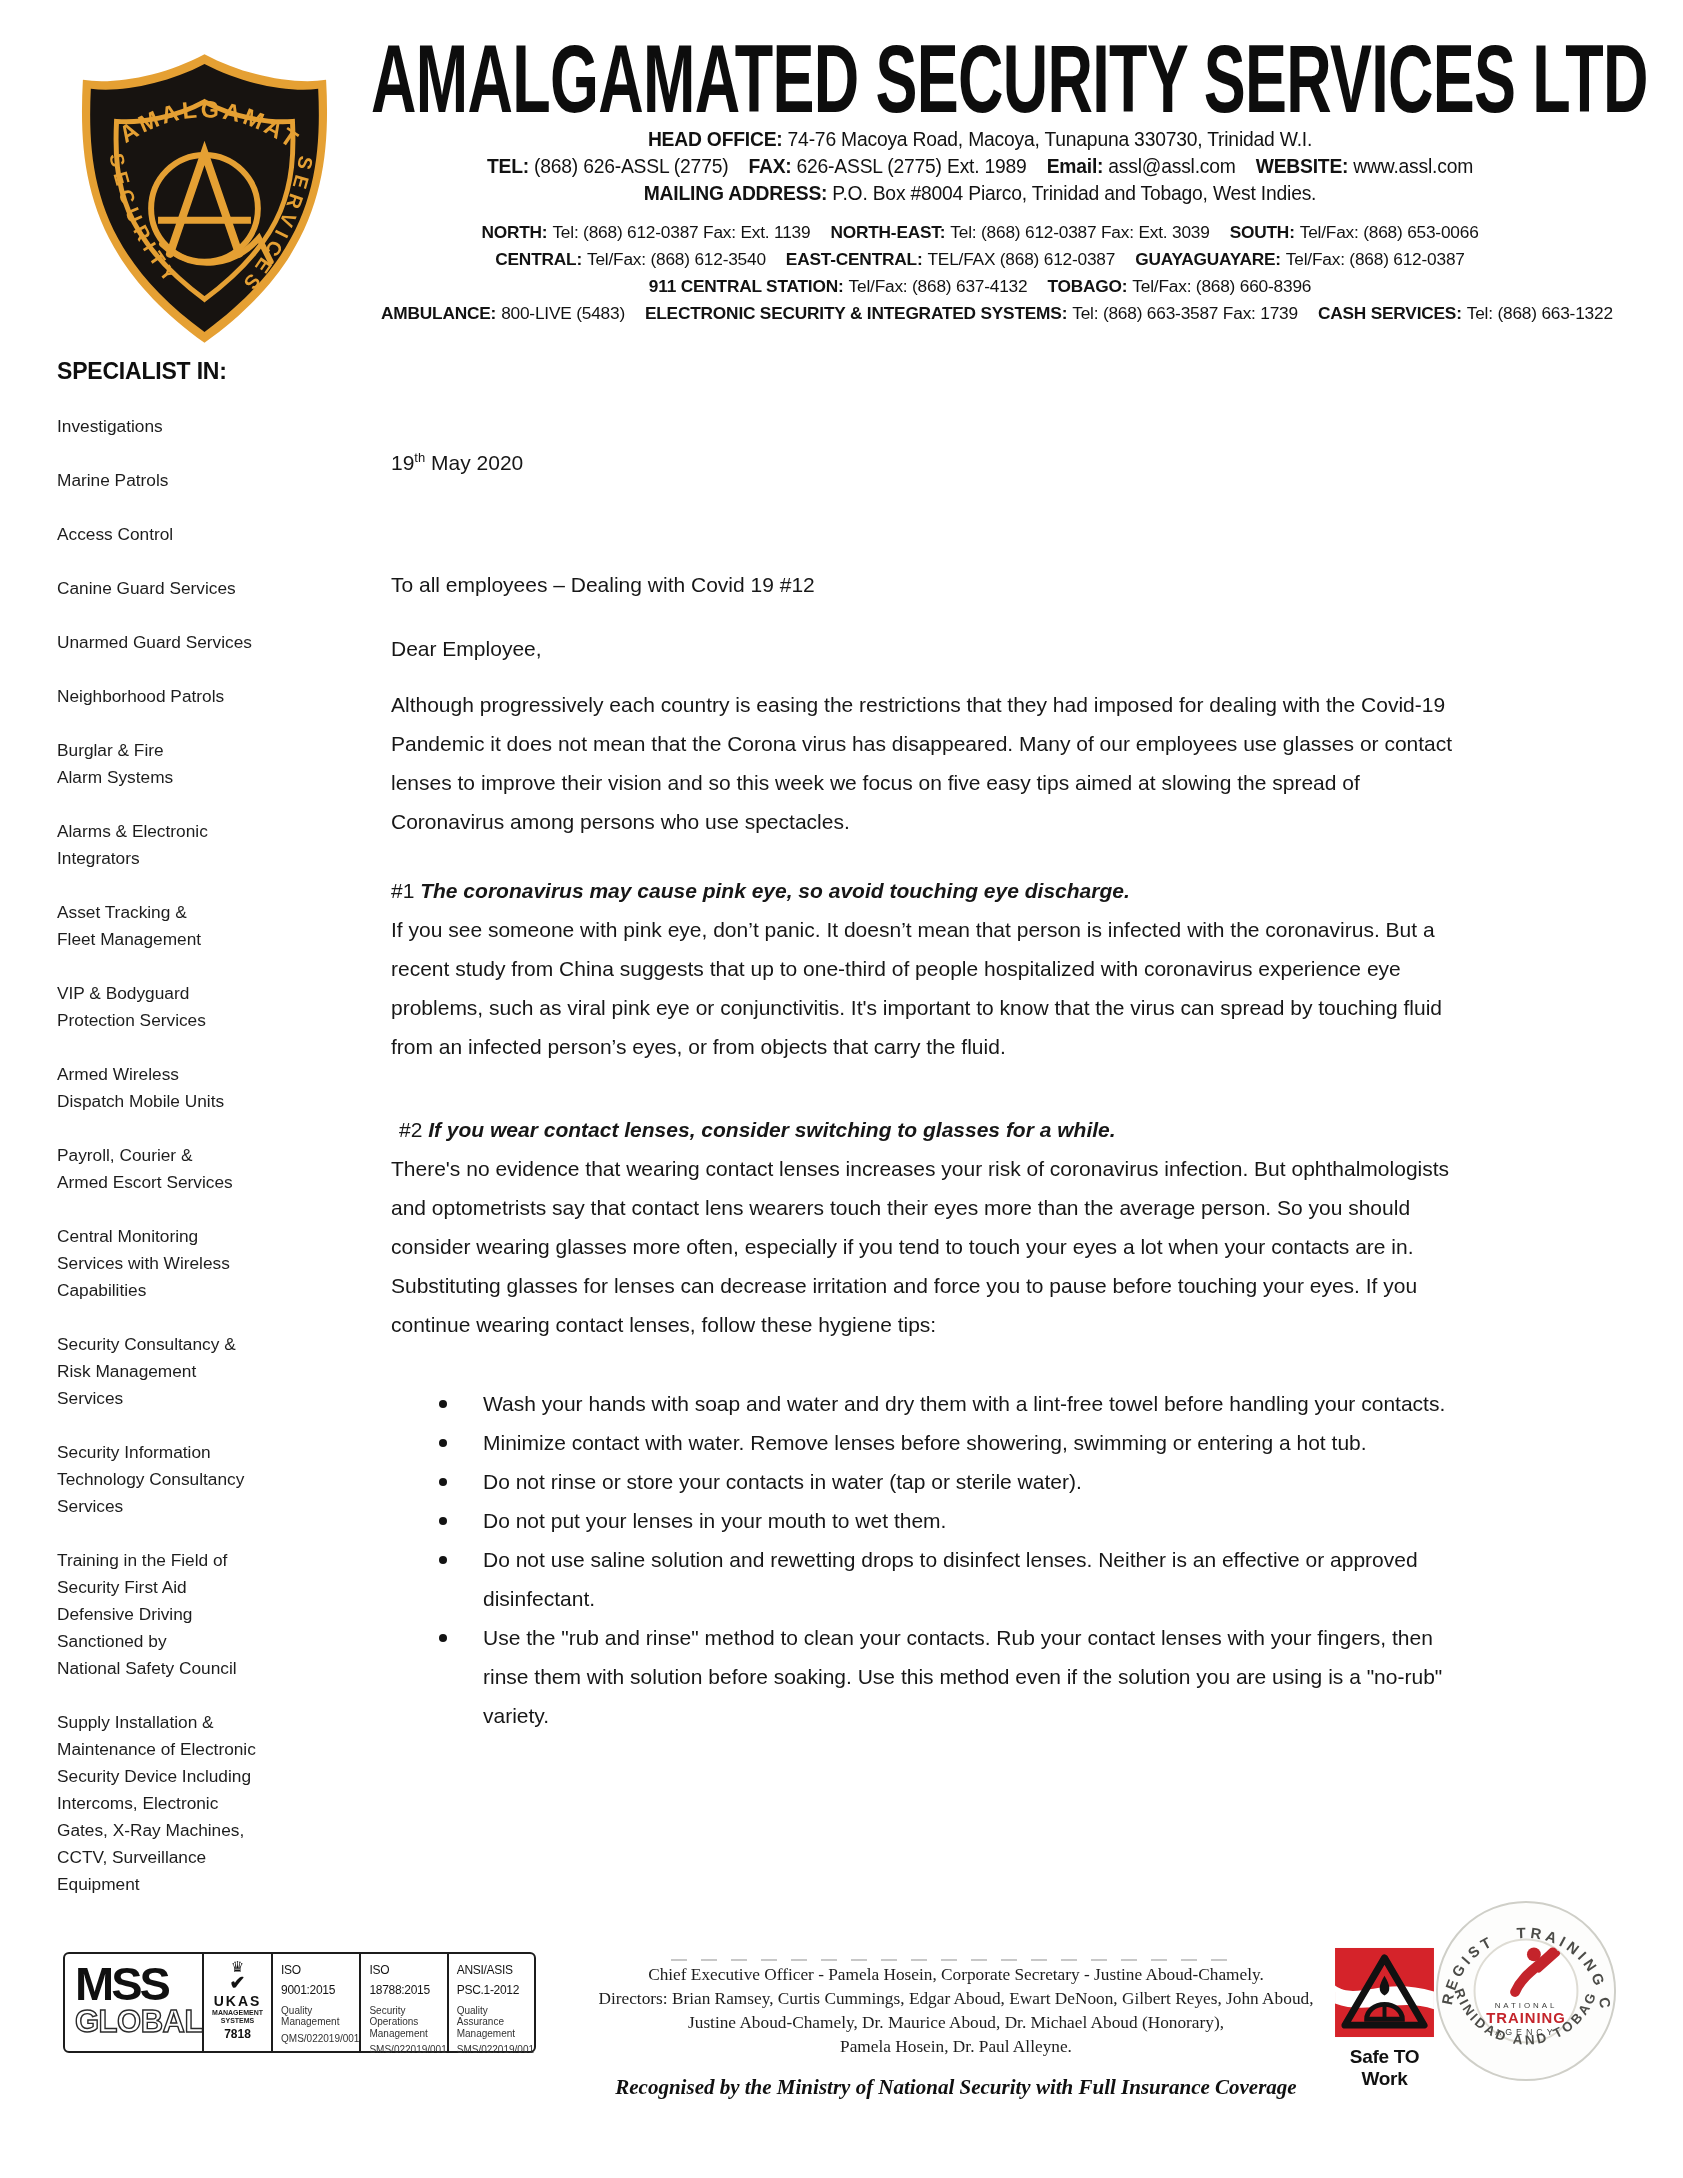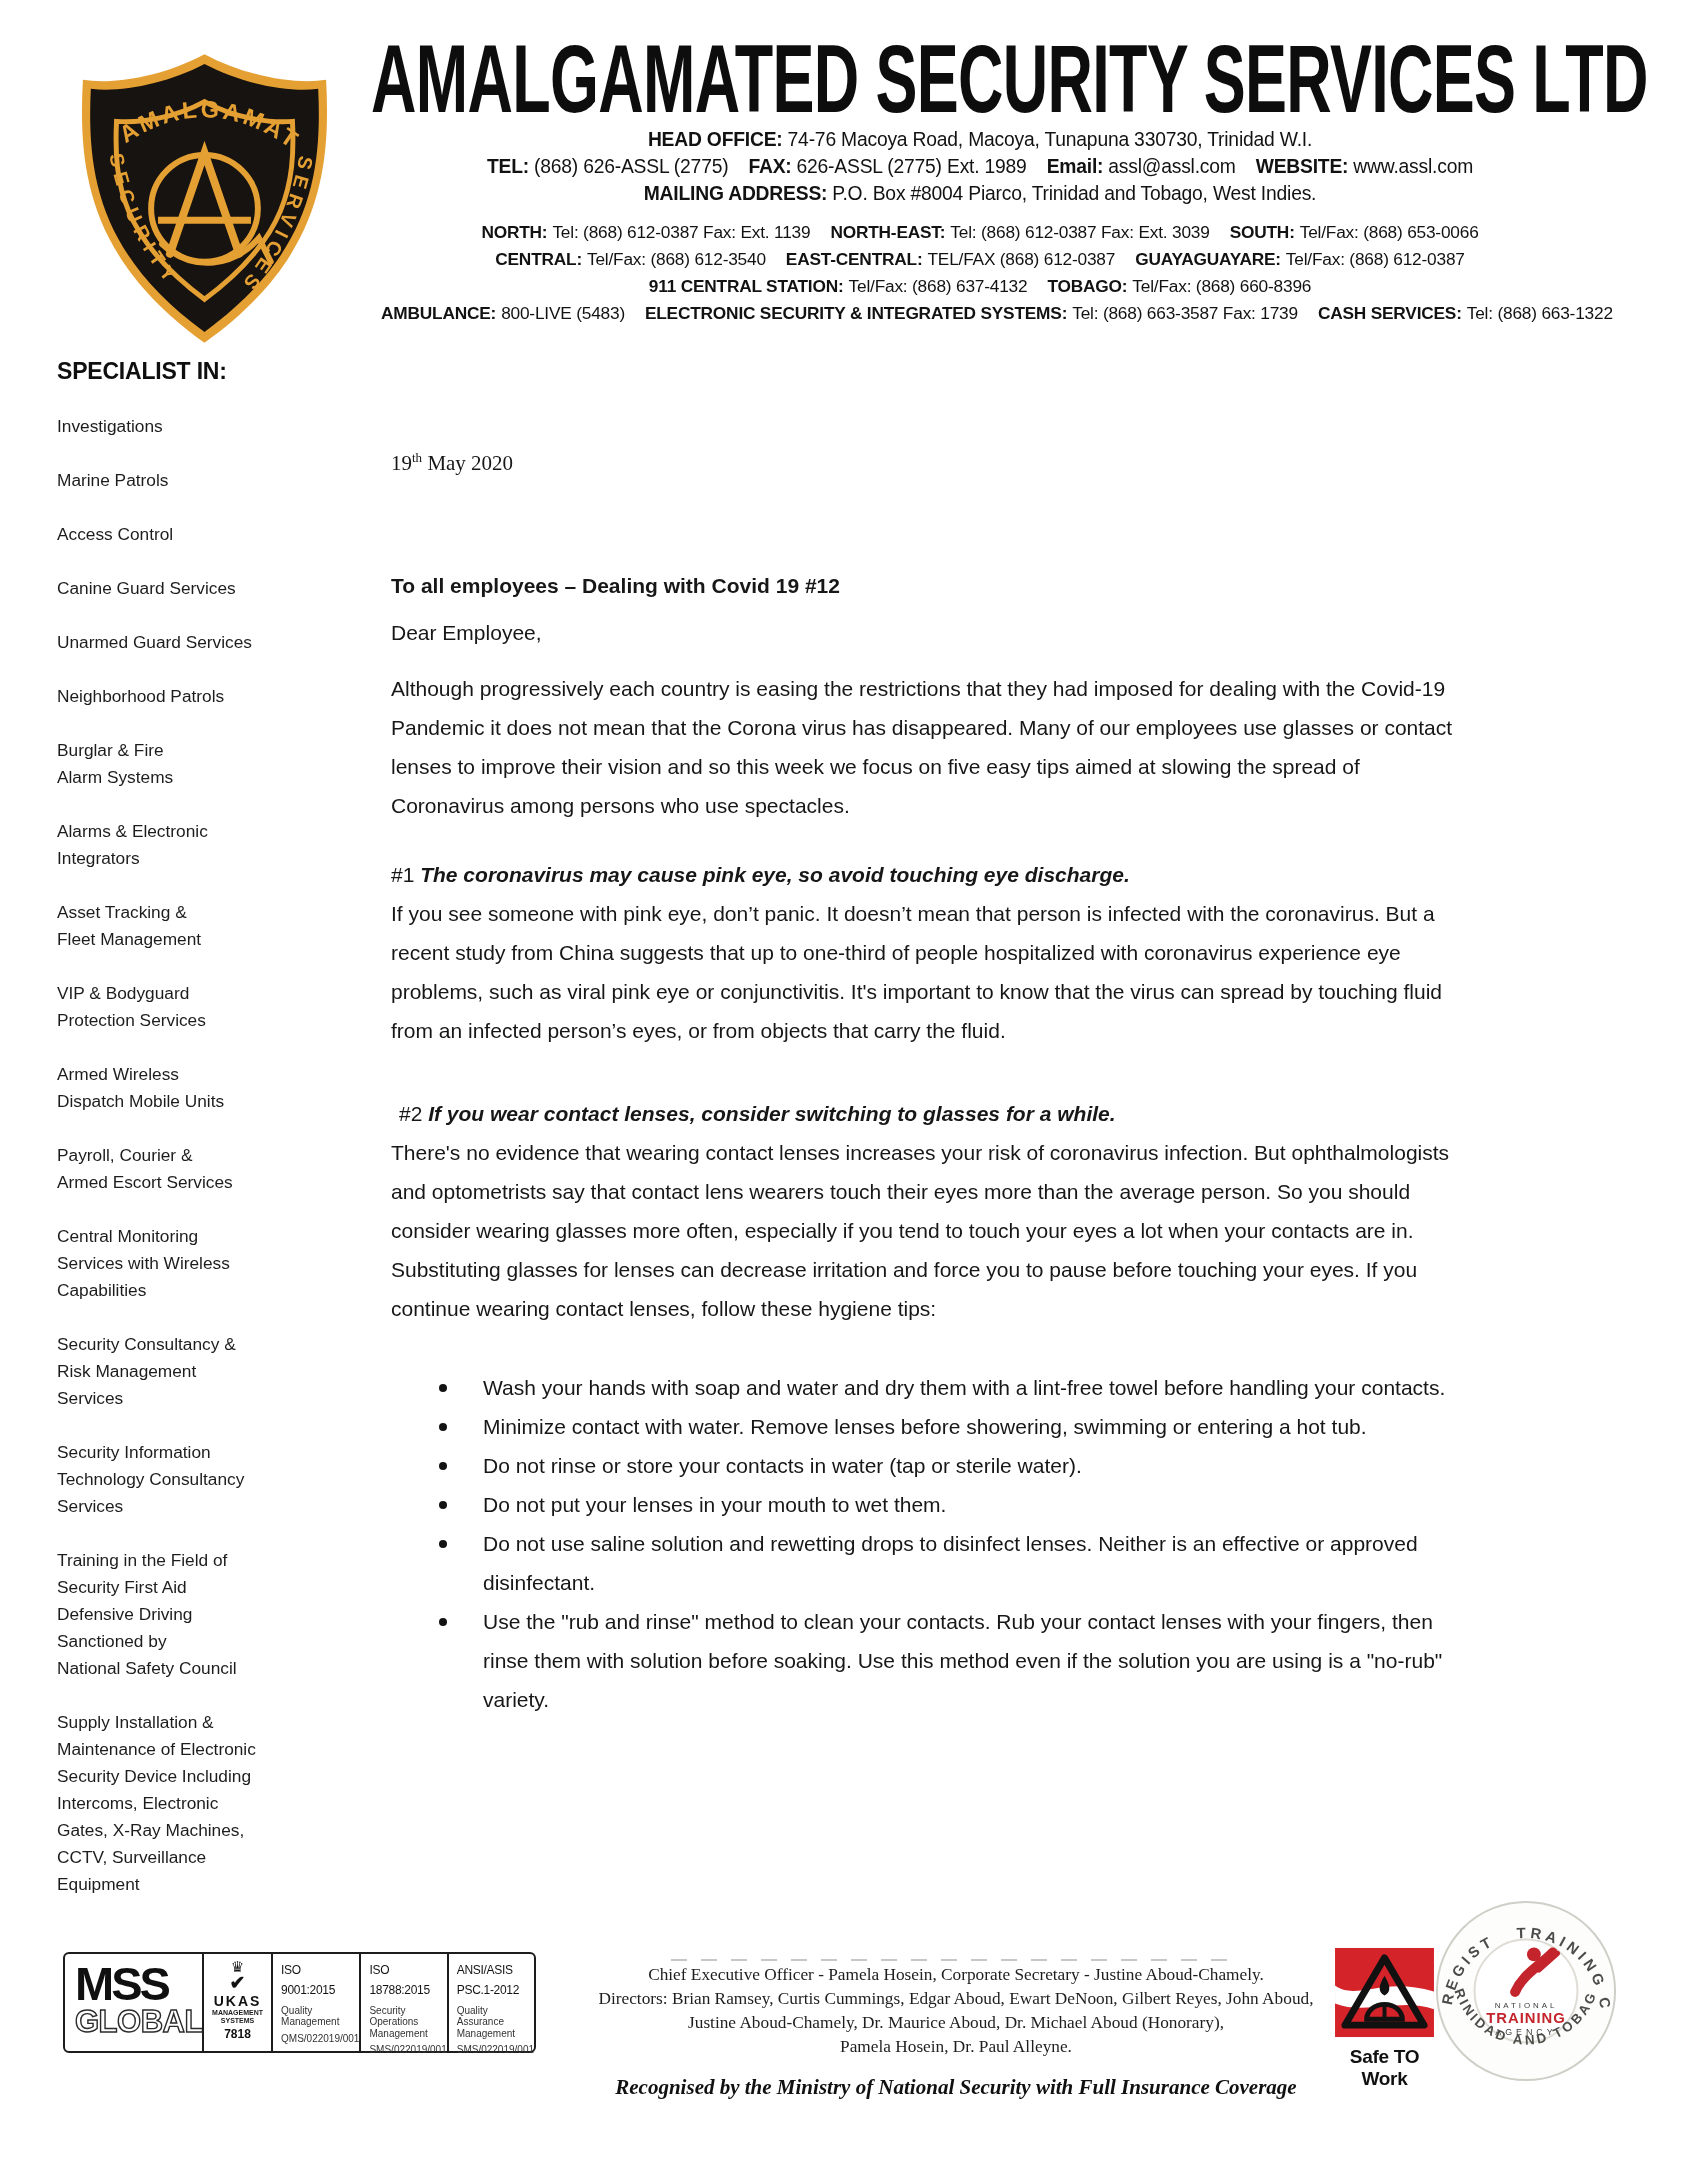--- a/index.html
+++ b/index.html
@@ -23,23 +23,23 @@
 
   
   .sidebar{position:absolute;left:57px;top:358px;width:249px;text-align:left;}
   .sidebar h2{margin:0 0 28px 0;font-size:23px;letter-spacing:-0.2px;color:#0f0f0f;}
   .sidebar ul{list-style:none;margin:0;padding:0;}
   .sidebar li{font-size:17.3px;line-height:27px;margin-bottom:27px;color:#1d1d1d;white-space:pre-line;}
 
   
   .body-col{position:absolute;left:391px;top:438px;width:1064px;
     font-size:21px;line-height:39px;color:#171717;}
-  .date{margin-bottom:83px;font-family:Liberation Serif, serif;}
+  .date{margin-bottom:83px;}
   .date sup{font-size:13px;}
-  .subject{margin-bottom:8px;font-weight:bold;}
+  .subject{margin-bottom:25px;}
   .salutation{margin-bottom:17px;}
   .intro{margin:0;}
   .section{margin-top:30px;}
   .section:nth-of-type(2){margin-top:44px;}
   .section:nth-of-type(2) .shead{padding-left:8px;}
   .shead .snum{font-style:normal;}
   .shead .stitle{font-weight:bold;font-style:italic;}
   .tips{margin:40px 0 0 0;padding:0;list-style:none;}
   .tips li{position:relative;padding-left:92px;}
   .tips li::before{content:"";position:absolute;left:48px;top:16px;width:8px;height:8px;

